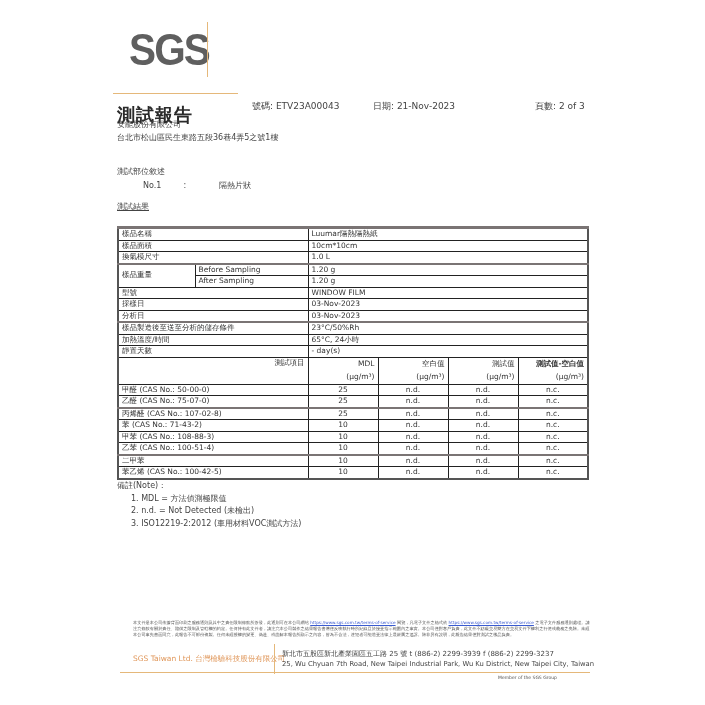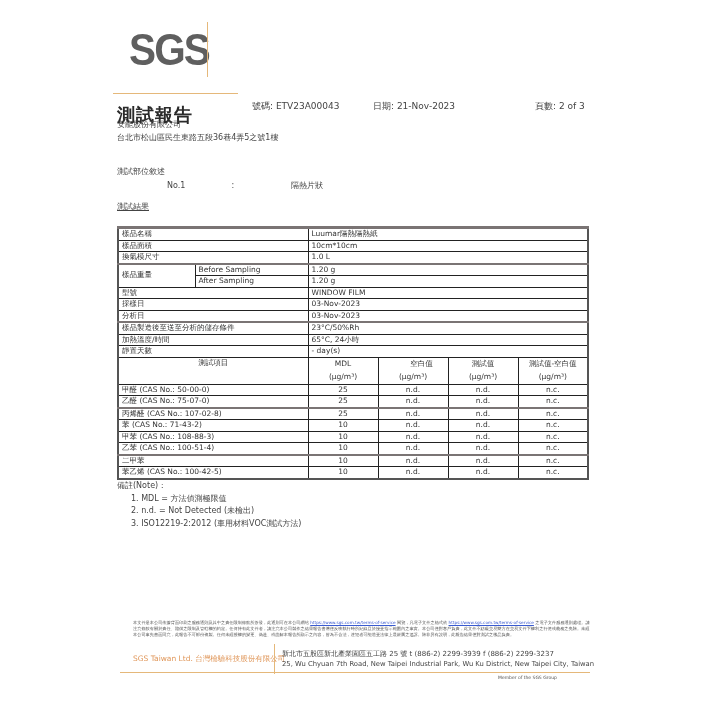--- a/index.html
+++ b/index.html
@@ -13,30 +13,30 @@
     .logo-hline { position:absolute; left:-16px; top:65px; width:125px; height:1px; background:#e5b87a; }
     .logo-vline { position:absolute; left:207px; top:25px; width:1px; height:55px; background:#e5b87a; }
 
     .title { left:117px; top:103px; font-size:18px; font-weight:bold; letter-spacing:1px; color:#2a2a2a; }
     .meta { top:100px; font-size:9px; color:#444; }
     .company { left:117px; top:119px; font-size:8px; color:#444; }
     .address { left:117px; top:132px; font-size:8px; color:#444; }
 
     .section { left:117px; font-size:8px; color:#444; }
     .part-row { left:143px; top:180px; font-size:8px; color:#444; }
-    .part-row span { display:inline-block;margin-left:24px; }
+    .part-row span { display:inline-block; }
 
     
     table.res { position:absolute; left:117px; top:226px; width:470px; border-collapse:collapse;
                 font-size:7.5px; color:#333; table-layout:fixed; }
     table.res td { border:1px solid #222; padding:0 3px; height:10.5px; line-height:10.5px; white-space:nowrap; overflow:hidden; }
     table.res tr.thick td { border-top:2px solid #7a7474; }
     table.res { border:2px solid #555; border-top:3px solid #7a7474; }
     .c { text-align:center; }
-    td.hdr { text-align:center; }
+    td.hdr { text-align:right; }
     td.hdr2 { height:13px !important; line-height:12px !important; }
 
     .notes { left:117px; top:480px; font-size:8px; color:#444; line-height:12.5px; }
     .notes .n { padding-left:14px; }
 
     .fine { left:133px; top:620px; width:460px; font-size:4.2px; line-height:6px; color:#555; }
     .fine a { color:#3a5bd0; text-decoration:underline; }
     .sgs-tw { left:133px; top:654px; font-size:7.5px; color:#e0975a; }
     .footer-vline { left:274px; top:644px; width:1px; height:30px; background:#e5b87a; }
     .footer-line1 { left:282px; top:649px; font-size:7px; color:#444; white-space:nowrap; }
@@ -123,21 +123,21 @@
   <tr>
     <td colspan="2">靜置天數</td>
     <td colspan="4">- day(s)</td>
   </tr>
 
   <tr>
     <td colspan="2" rowspan="2" class="hdr" style="vertical-align:top;">測試項目</td>
     <td class="hdr hdr2" style="border-bottom:none;">MDL</td>
     <td class="hdr hdr2" style="border-bottom:none;padding-left:20px;">空白值</td>
     <td class="hdr hdr2" style="border-bottom:none;">測試值</td>
-    <td class="hdr hdr2" style="border-bottom:none;">測試值-空白值</td>
+    <td class="hdr hdr2" style="border-bottom:none;font-weight:bold;">測試值-空白值</td>
   </tr>
   <tr>
     <td class="hdr hdr2" style="border-top:none;">(μg/m³)</td>
     <td class="hdr hdr2" style="border-top:none;">(μg/m³)</td>
     <td class="hdr hdr2" style="border-top:none;">(μg/m³)</td>
     <td class="hdr hdr2" style="border-top:none;">(μg/m³)</td>
   </tr>
 
   <tr>
     <td colspan="2">甲醛 (CAS No.: 50-00-0)</td>

